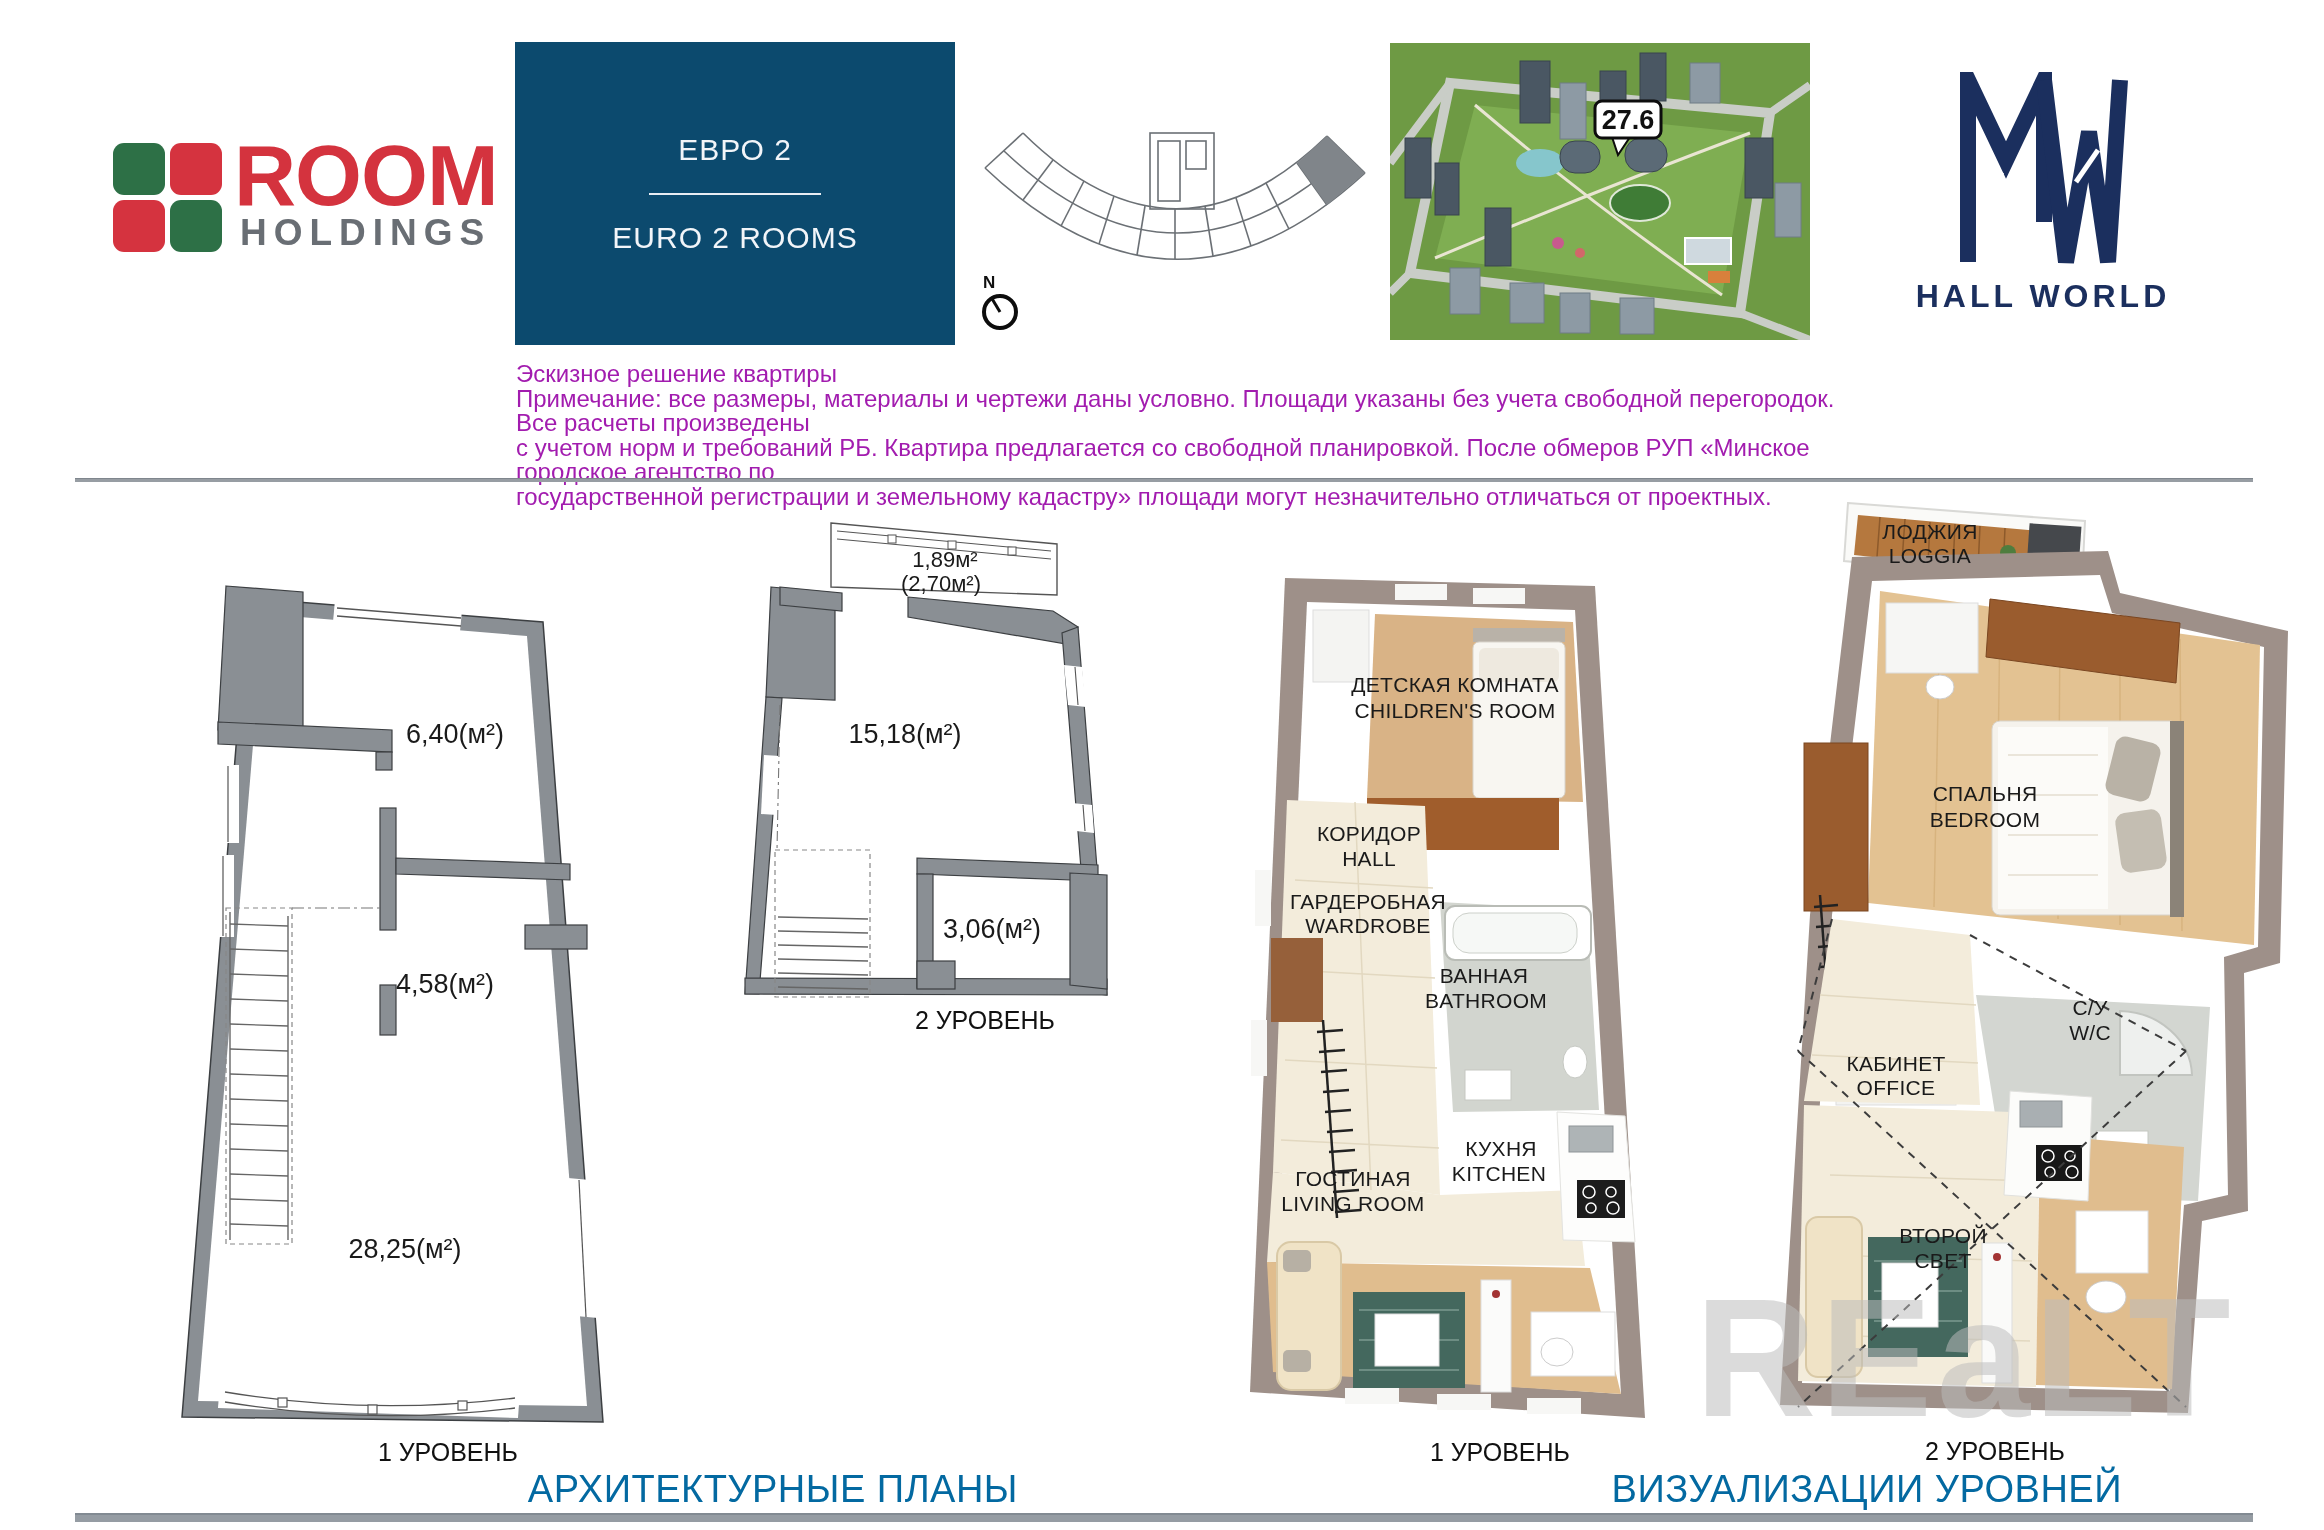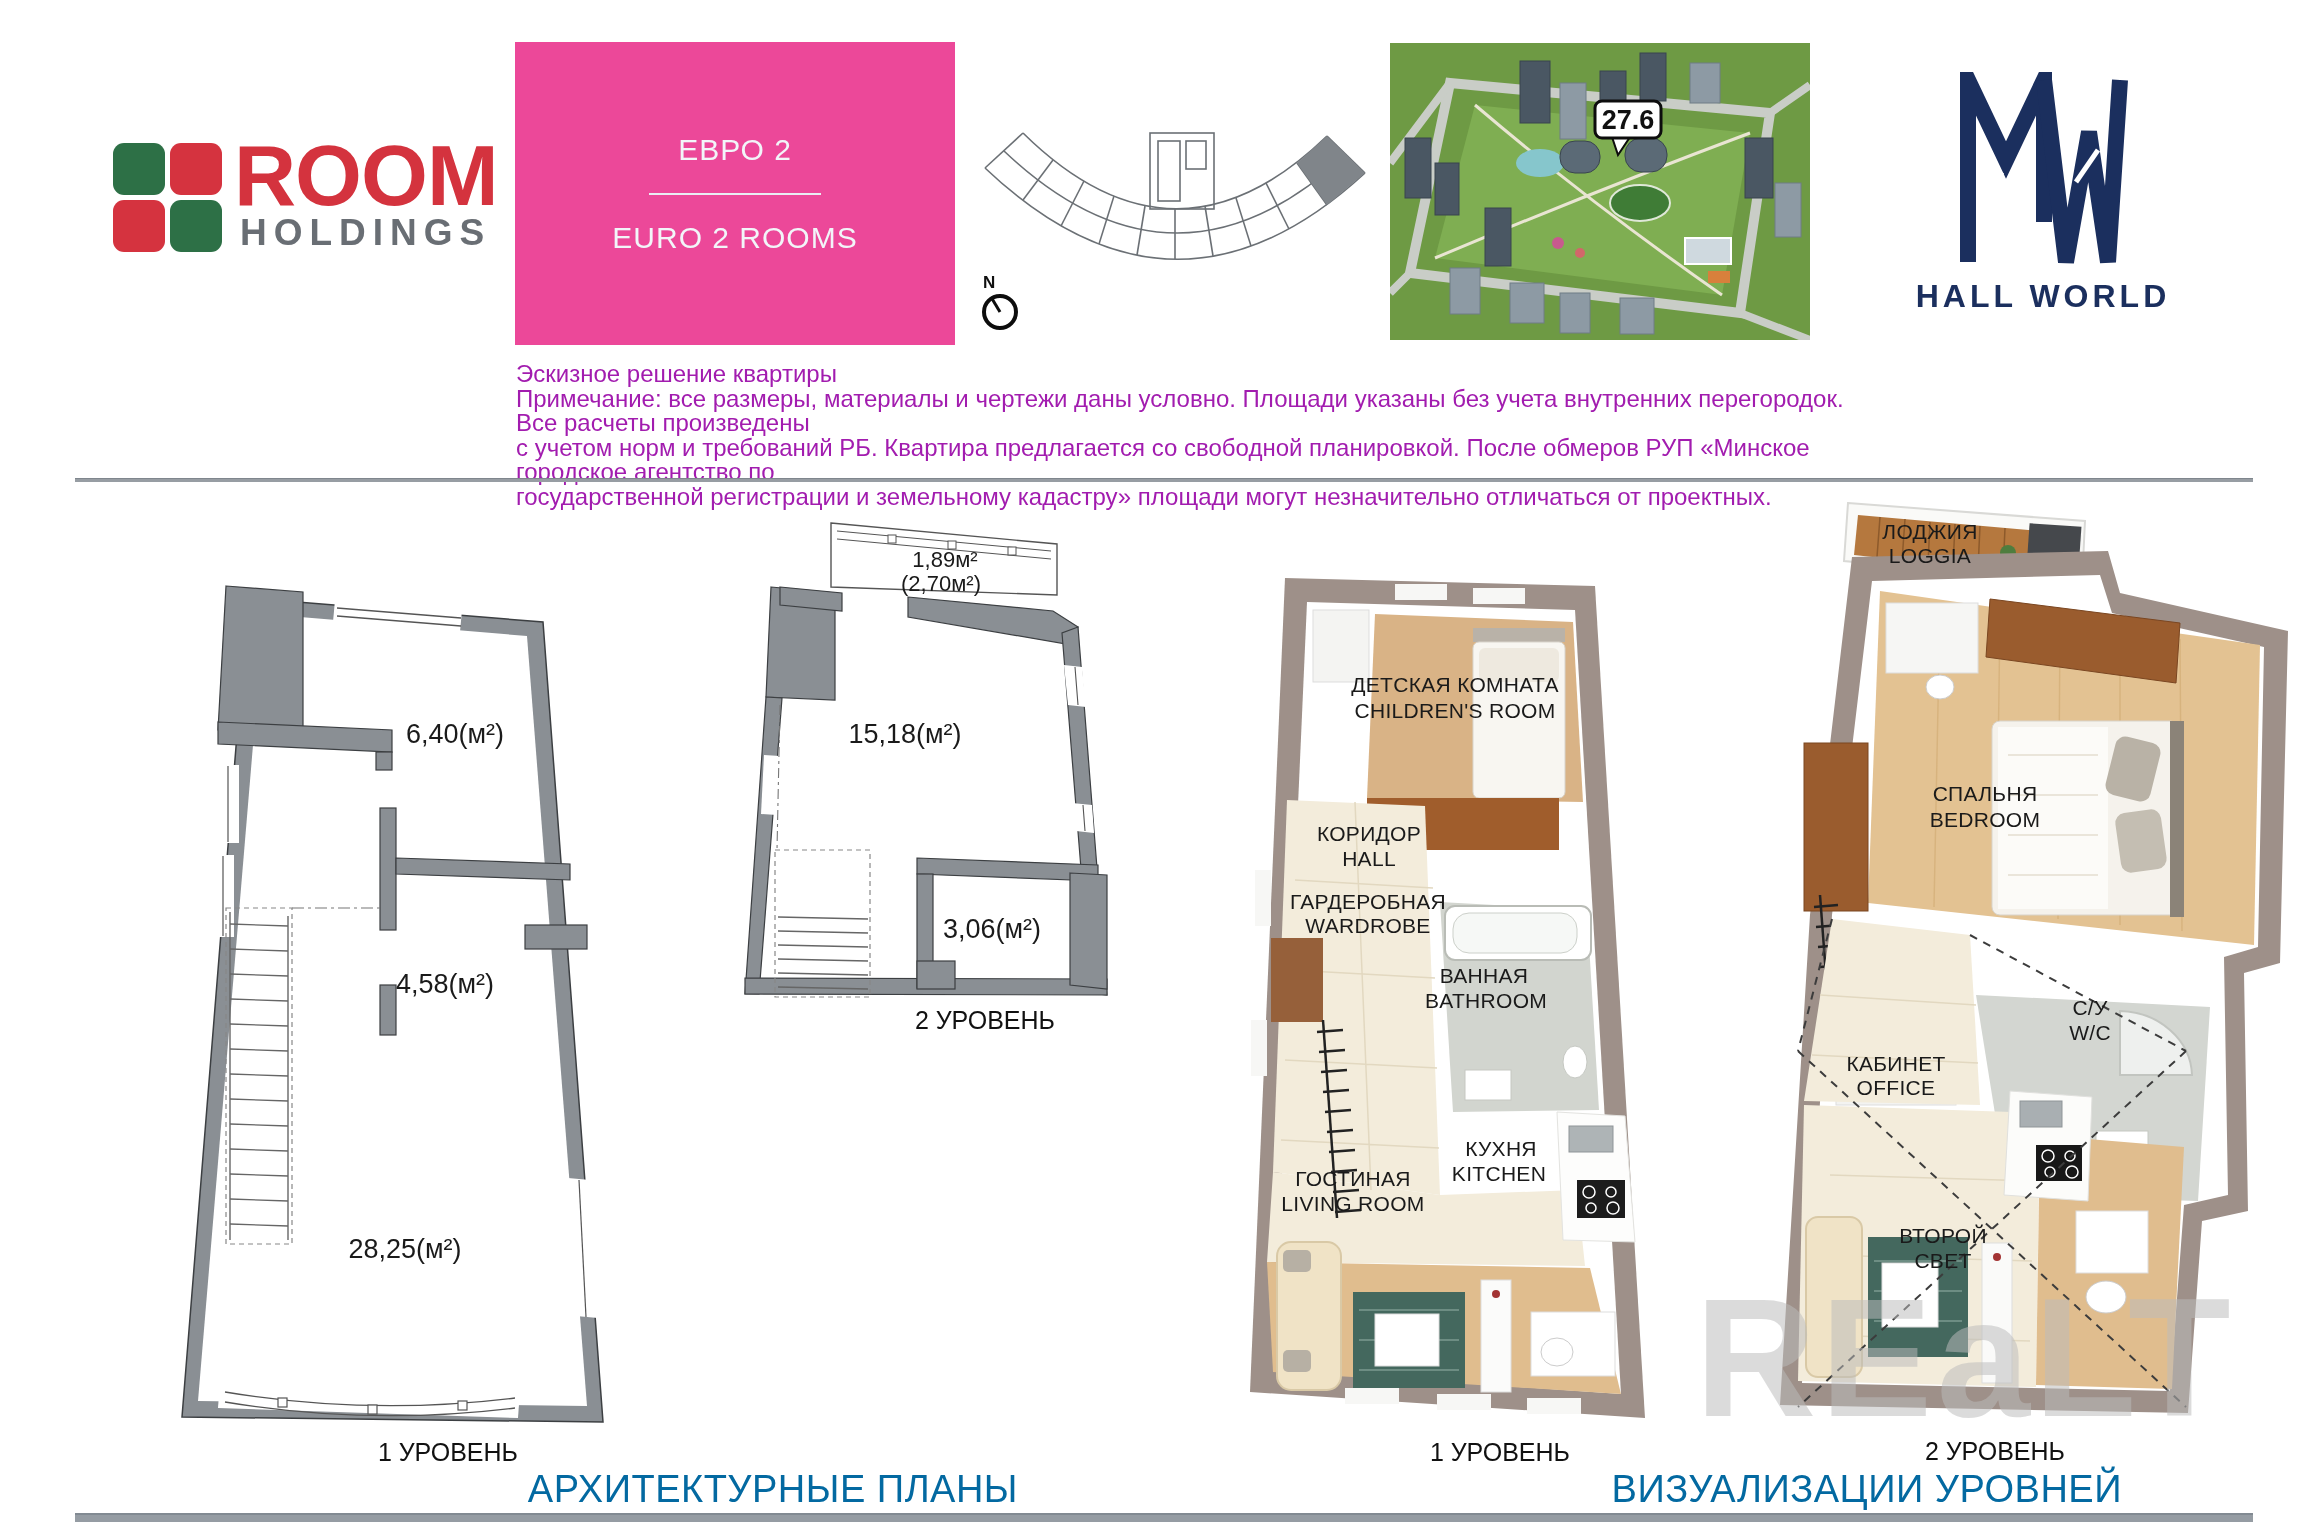--- a/index.html
+++ b/index.html
@@ -5,21 +5,21 @@
   html,body{margin:0;padding:0;background:#e8e8e8}
   .page{position:relative;width:2324px;height:1530px;background:#ffffff;overflow:hidden;
         font-family:"Liberation Sans",sans-serif;color:#111}
   .abs{position:absolute}
   
   .dana-squares{display:grid;grid-template-columns:52px 52px;grid-template-rows:52px 52px;gap:5px}
   .sq{border-radius:11px}
   .sq.g{background:#2d7046}.sq.r{background:#d5333f}
   .dana-word{font-size:86px;font-weight:800;color:#d4333e;letter-spacing:-1px;line-height:1}
   .dana-sub{font-size:37px;font-weight:700;color:#696e74;letter-spacing:7px;line-height:1}
-  .titlebox{background:#ec4899;display:flex;flex-direction:column;align-items:center;justify-content:center;row-gap:26px}
+  .titlebox{background:#0c4a6e;display:flex;flex-direction:column;align-items:center;justify-content:center;row-gap:26px}
   .titlebox .t{color:#f2f5f9;font-size:30px;font-weight:500;letter-spacing:1px}
   .titlebox .rule{width:172px;height:2px;background:#e9edf3}
   .mw-name{font-size:32px;font-weight:700;color:#1b2f5e;letter-spacing:4px;text-align:center}
   .disclaimer{font-size:24px;line-height:24.5px;color:#a21caf;width:1345px}
   .hdivider{background:#979da3;border-top:1px solid #7f868d;height:3px}
   
   .caption{font-size:25px;color:#111;text-align:right;width:250px}
   .section-title{font-size:38px;color:#0369a1;text-align:right;width:760px;letter-spacing:.5px}
   .bottombar{background:#959ca3;border-top:2px solid #828a92;height:7px}
   .watermark{font-size:168px;font-weight:700;color:#bcbcbc;opacity:.52;letter-spacing:4px;z-index:6;pointer-events:none}
@@ -127,21 +127,21 @@
     </g>
     <g stroke="#ffffff" stroke-width="5">
       <line x1="22" y1="130" x2="44" y2="100"></line>
       <line x1="118" y1="110" x2="140" y2="78"></line>
     </g>
   </svg>
   <div class="abs mw-name" style="left:1873px;top:278px;width:340px">HALL WORLD</div>
 
   <div class="abs disclaimer" style="left:516px;top:362px">
     <div>Эскизное решение квартиры</div>
-    <div>Примечание: все размеры, материалы и чертежи даны условно. Площади указаны без учета внутренних перегородок. Все расчеты произведены</div>
+    <div>Примечание: все размеры, материалы и чертежи даны условно. Площади указаны без учета свободной перегородок. Все расчеты произведены</div>
     <div>с учетом норм и требований РБ. Квартира предлагается со свободной планировкой. После обмеров РУП «Минское городское агентство по</div>
     <div>государственной регистрации и земельному кадастру» площади могут незначительно отличаться от проектных.</div>
   </div>
 
   <div class="abs hdivider" style="left:75px;top:478px;width:2178px"></div>
 
   <svg class="abs" style="left:130px;top:540px" width="530" height="920" viewBox="0 0 530 920">
     <polygon points="118,58 413,82 473,882 52,877" fill="#8a8f94" stroke="#3c3f42" stroke-width="1.5"></polygon>
     <polygon points="134,74 397,96 457,866 68,861" fill="#ffffff"></polygon>
 

